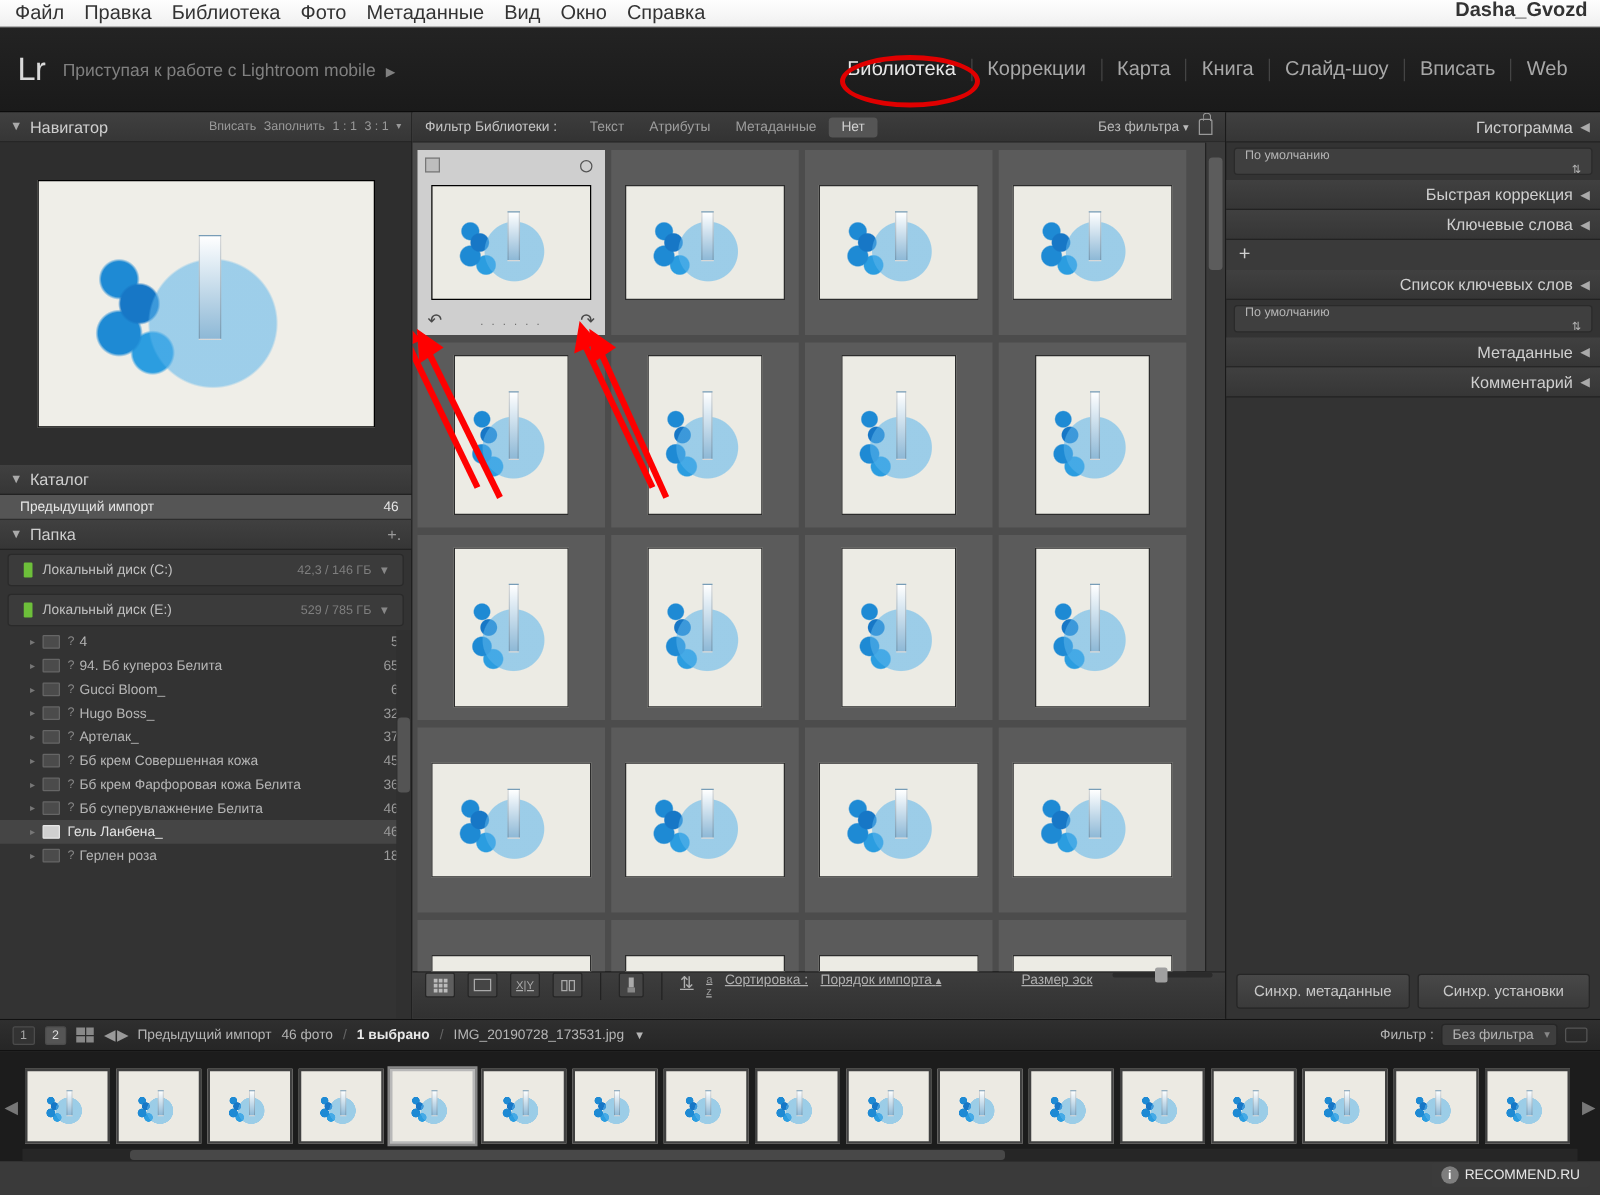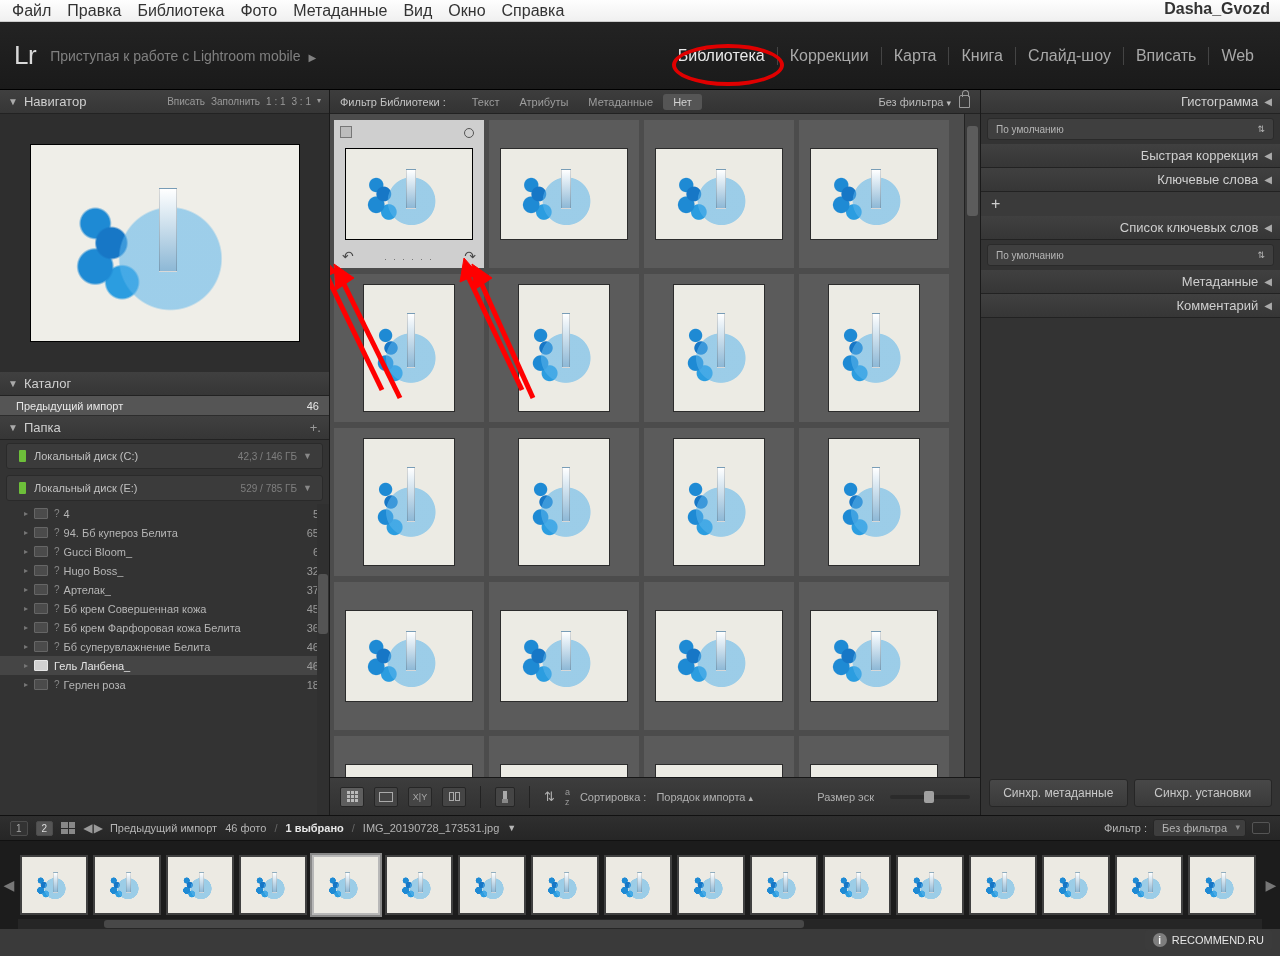--- a/index.html
+++ b/index.html
@@ -178,35 +178,35 @@
   .cell.selected .flag { position:absolute; top:6px; left:6px; width:12px; height:12px; border:1px solid #777; background:#bdbdbd;}
   .cell.selected .circ { position:absolute; top:8px; right:10px; width:10px; height:10px; border:1.5px solid #555; border-radius:50%;}
 
   .center-scroll { position:absolute; right:0; top:24px; bottom:38px; width:16px; background:#3a3a3a; border-left:1px solid #222;}
   .center-scroll .handle { position:absolute; left:2px; right:2px; top:12px; height:90px; background:#5c5c5c; border-radius:3px;}
 
   
   .center-toolbar {
     height:38px; background:linear-gradient(#3d3d3d,#313131);
     border-top:1px solid #181818;
-    display:flex; align-items:center; padding:0 10px; gap:10px;
-    font-size:11px; color:#b0b0b0;
+    display:flex; align-items:flex-start; padding:0 10px; gap:10px;
+    font-size:11px; color:#b0b0b0;text-decoration:underline;
   }
   .vbtn { width:24px; height:20px; background:#454545; border:1px solid #262626; border-radius:2px; display:flex; align-items:center; justify-content:center;}
   .vbtn.on { background:#5e5e5e;}
   .gridicon { display:grid; grid-template-columns:repeat(3,3px); grid-template-rows:repeat(3,3px); gap:1px;}
   .gridicon span { background:#bbb;}
   .slider { width:80px; height:4px; background:#2b2b2b; border-radius:2px; position:relative; margin-left:6px;}
   .slider .knob { position:absolute; left:34px; top:-4px; width:10px; height:12px; background:#a0a0a0; border-radius:2px;}
 
   
   .rp-select {
-    height:22px; display:flex; align-items:center; padding:0 8px;
+    height:22px; display:flex; align-items:flex-start; padding:0 8px;
     background:#3f3f3f; margin:4px 6px; border:1px solid #2a2a2a; border-radius:3px;
-    font-size:10px; color:#b6b6b6;
+    font-size:10px; color:#b6b6b6;flex-direction:column;
   }
   .rp-select .dd { margin-left:auto; font-size:9px;}
   .plus-row { height:24px; display:flex; align-items:center; padding:0 10px; background:#3a3a3a; color:#d0d0d0; font-size:16px;}
   .right-buttons { display:flex; gap:6px; padding:8px; margin-top:auto;}
 
   
   .fs-header {
     height:26px; background:linear-gradient(#2f2f2f,#262626);
     border-top:1px solid #111; border-bottom:1px solid #111;
     display:flex; align-items:center; padding:0 10px;

